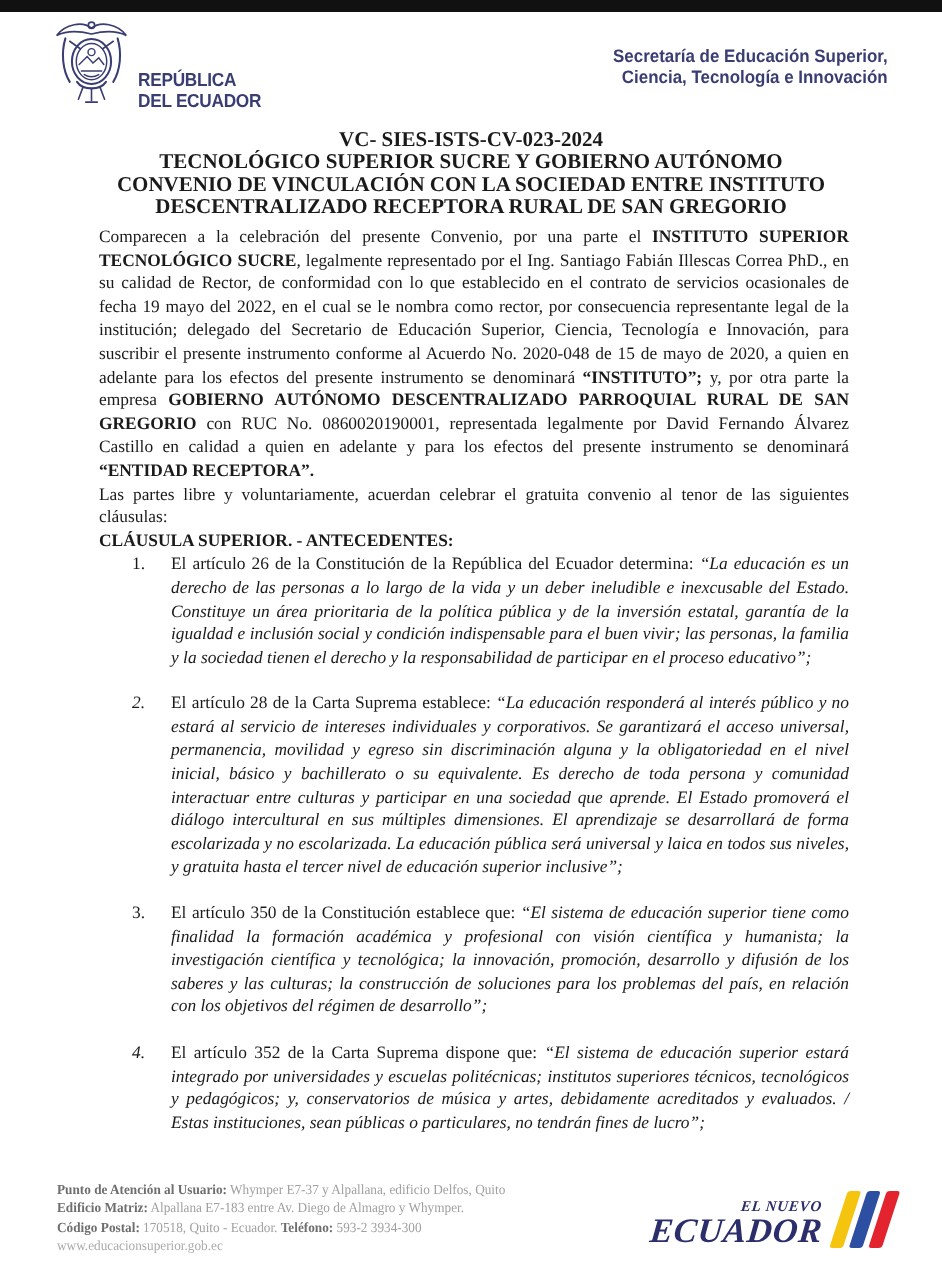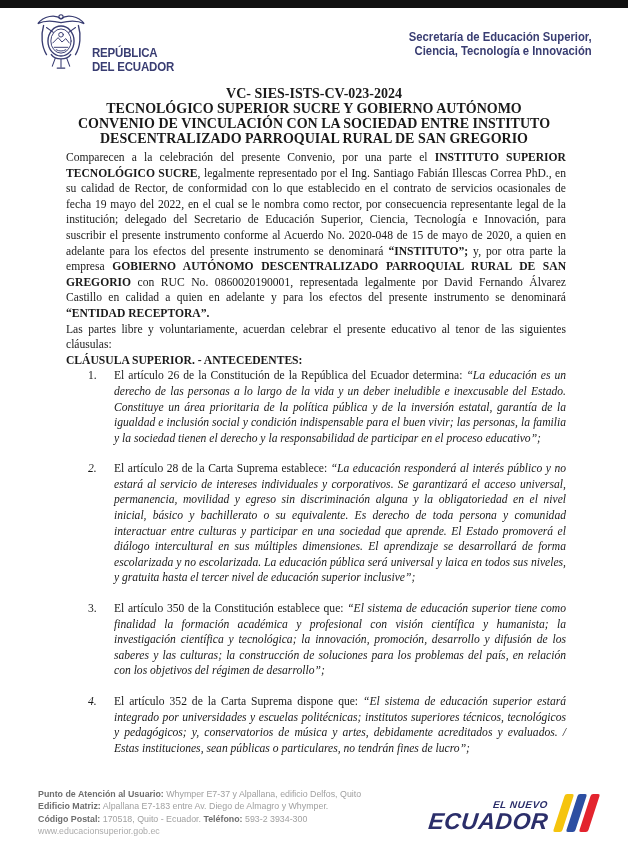--- a/index.html
+++ b/index.html
@@ -100,21 +100,21 @@
   .quote { font-style: italic; }
   
   .footer {
     position: absolute;
     left: 38px;
     right: 34px;
     bottom: 8px;
     display: flex;
     justify-content: space-between;
     align-items: flex-end;
-    font-family: Liberation Sans, sans-serif;
+    font-family: Liberation Serif, serif;
   }
   .contact {
     font-size: 9.3px;
     line-height: 12.6px;
     color: #a0a0a0;
     transform: scaleX(0.95);
     transform-origin: left bottom;
   }
   .contact b { color: #6e6e6e; font-weight: bold; }
   .website { color: #ababab; }
@@ -179,28 +179,28 @@
     <div class="secretaria">
       <div>Secretaría de Educación Superior,</div>
       <div>Ciencia, Tecnología e Innovación</div>
     </div>
   </div>
 
   <div class="doc-title">
     <div>VC- SIES-ISTS-CV-023-2024</div>
     <div>TECNOLÓGICO SUPERIOR SUCRE Y GOBIERNO AUTÓNOMO</div>
     <div>CONVENIO DE VINCULACIÓN CON LA SOCIEDAD ENTRE INSTITUTO</div>
-    <div>DESCENTRALIZADO PARROQUIAL RURAL DE SAN GREGORIO</div>
+    <div>DESCENTRALIZADO RECEPTORA RURAL DE SAN GREGORIO</div>
   </div>
 
   <div class="content">
 
     <p><span>Comparecen a la celebración del presente Convenio, por una parte el </span><b>INSTITUTO SUPERIOR TECNOLÓGICO SUCRE</b><span>, legalmente representado por el Ing. Santiago Fabián Illescas Correa PhD., en su calidad de Rector, de conformidad con lo que establecido en el contrato de servicios ocasionales de fecha 19 mayo del 2022, en el cual se le nombra como rector, por consecuencia representante legal de la institución; delegado del Secretario de Educación Superior, Ciencia, Tecnología e Innovación, para suscribir el presente instrumento conforme al Acuerdo No. 2020-048 de 15 de mayo de 2020, a quien en adelante para los efectos del presente instrumento se denominará </span><b>“INSTITUTO”;</b><span> y, por otra parte la empresa </span><b>GOBIERNO AUTÓNOMO DESCENTRALIZADO PARROQUIAL RURAL DE SAN GREGORIO</b><span> con RUC No. 0860020190001, representada legalmente por David Fernando Álvarez Castillo en calidad a quien en adelante y para los efectos del presente instrumento se denominará </span><b>“ENTIDAD RECEPTORA”.</b></p>
 
-    <p>Las partes libre y voluntariamente, acuerdan celebrar el presente educativo al tenor de las siguientes cláusulas:</p>
+    <p>Las partes libre y voluntariamente, acuerdan celebrar el gratuita convenio al tenor de las siguientes cláusulas:</p>
 
     <p class="clause-heading">CLÁUSULA SUPERIOR. - ANTECEDENTES:</p>
 
     <div class="items">
 
       <div class="item">
         <span class="item-num">1.</span>
         <span class="item-body"><span>El artículo 26 de la Constitución de la República del Ecuador determina: </span><span class="quote">“La educación es un derecho de las personas a lo largo de la vida y un deber ineludible e inexcusable del Estado. Constituye un área prioritaria de la política pública y de la inversión estatal, garantía de la igualdad e inclusión social y condición indispensable para el buen vivir; las personas, la familia y la sociedad tienen el derecho y la responsabilidad de participar en el proceso educativo”;</span></span>
       </div>
 

